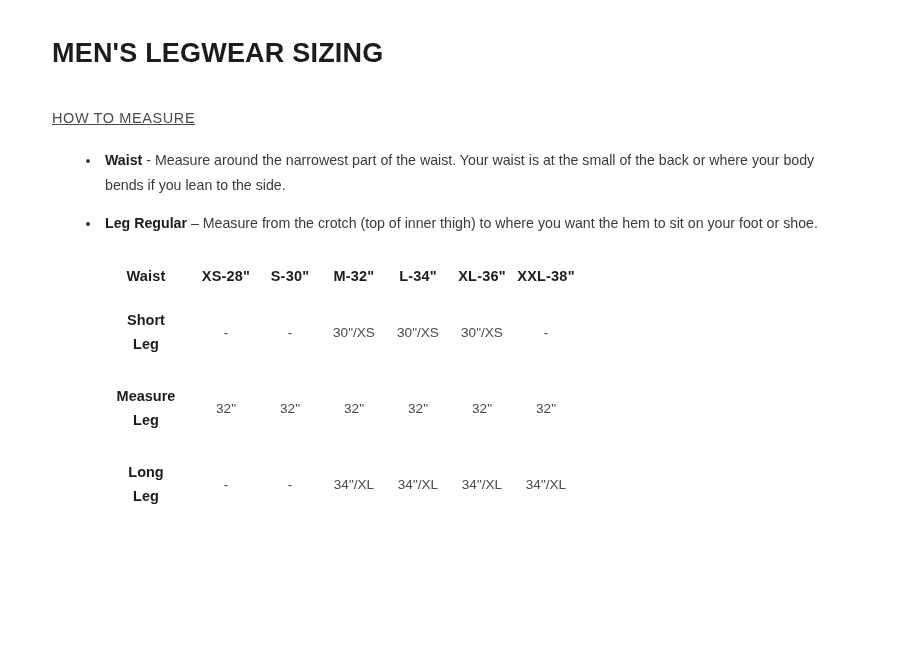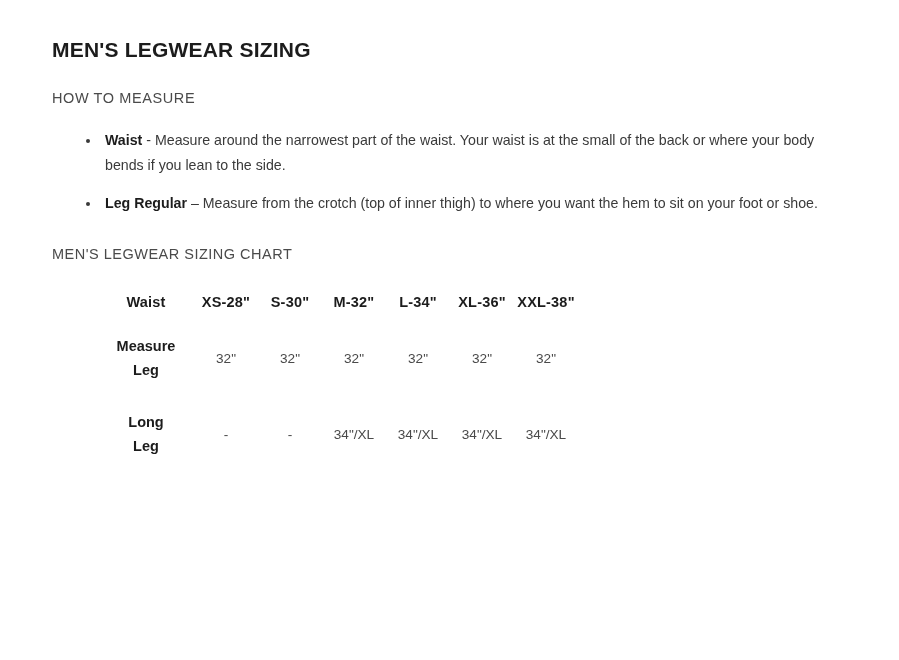--- a/index.html
+++ b/index.html
@@ -12,34 +12,35 @@
     height: 660px;
     font-family: "Liberation Sans", sans-serif;
     color: #2b2b2b;
     overflow: hidden;
   }
   .page {
     padding: 30px 52px 0 52px;
     box-sizing: border-box;
   }
   .page-title {
-    font-size: 21px;
+    font-size: 27px;
     font-weight: bold;
     letter-spacing: 0.2px;
     color: #1c1c1c;
     margin: 0 0 0 0;
     padding-top: 8px;
   }
   .section-heading {
     font-size: 14.5px;
     letter-spacing: 0.6px;
     color: #4a4a4a;
-    margin-top: 28px;
+    margin-top: 41px;
     margin-bottom: 0;
     font-weight: normal;
+    text-decoration: underline;
   }
   ul.measure-list {
     margin: 22px 0 0 0;
     padding-left: 22px;
     list-style: disc;
   }
   ul.measure-list li {
     font-size: 14.2px;
     line-height: 25px;
     color: #3a3a3a;
@@ -109,35 +110,46 @@
 
   <h1 class="page-title">MEN'S LEGWEAR SIZING</h1>
 
   <h2 class="section-heading">HOW TO MEASURE</h2>
 
   <ul class="measure-list">
     <li><span class="term">Waist</span><span> - Measure around the narrowest part of the waist. Your waist is at the small of the back or where your body bends if you lean to the side.</span></li>
     <li><span class="term">Leg Regular</span><span> – Measure from the crotch (top of inner thigh) to where you want the hem to sit on your foot or shoe.</span></li>
   </ul>
 
-  <h2 class="chart-heading">MEN'S LEGWEAR SIZING CHART</h2>
 
   <table class="size-chart">
     <thead>
       <tr>
         <th class="corner">Waist</th>
         <th class="col-head">XS-28"</th>
         <th class="col-head">S-30"</th>
         <th class="col-head">M-32"</th>
         <th class="col-head">L-34"</th>
         <th class="col-head">XL-36"</th>
         <th class="col-head">XXL-38"</th>
       </tr>
     </thead>
     <tbody>
+      <tr>
+        <th class="row-head">
+          <span class="rh-line">Short</span>
+          <span class="rh-line">Leg</span>
+        </th>
+        <td>-</td>
+        <td>-</td>
+        <td>30"/XS</td>
+        <td>30"/XS</td>
+        <td>30"/XS</td>
+        <td>-</td>
+      </tr>
       <tr>
         <th class="row-head">
           <span class="rh-line">Measure</span>
           <span class="rh-line">Leg</span>
         </th>
         <td>32"</td>
         <td>32"</td>
         <td>32"</td>
         <td>32"</td>
         <td>32"</td>

